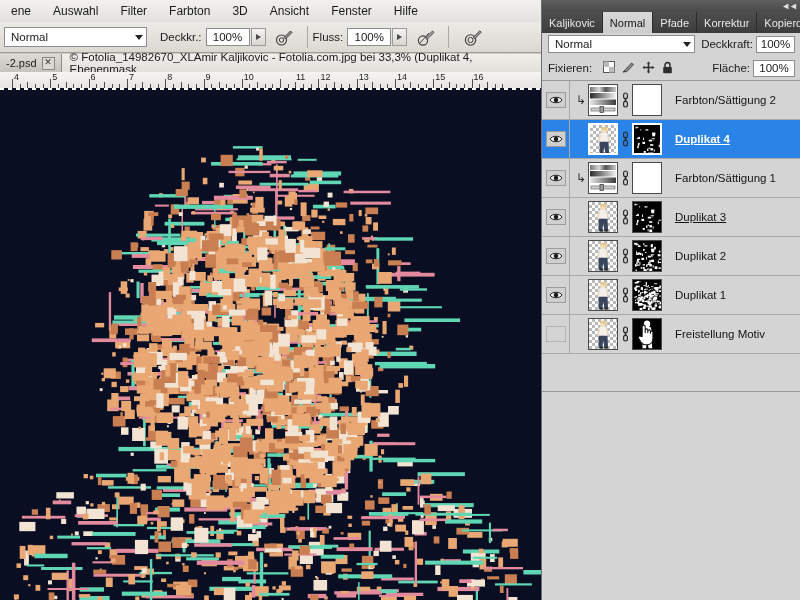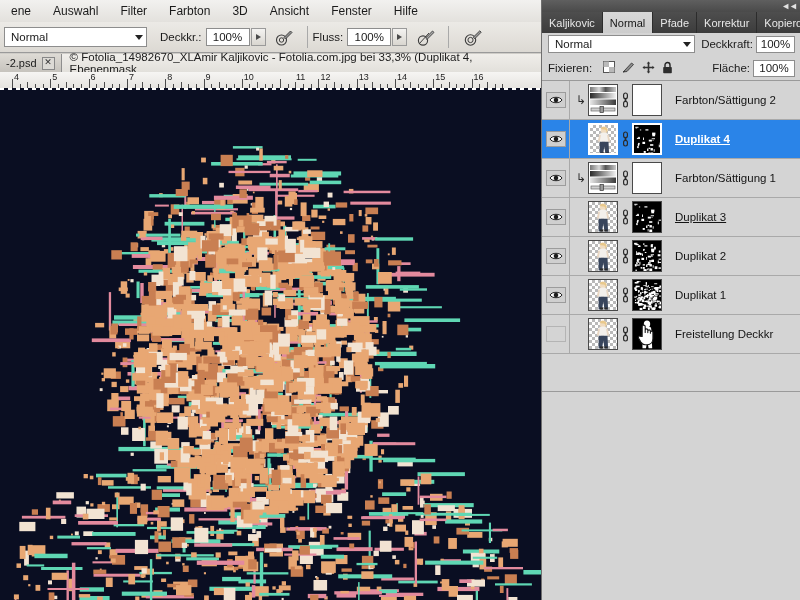--- a/index.html
+++ b/index.html
@@ -3017,21 +3017,21 @@
                 <rect x="3.6" y="6" width="1.8" height="4" fill="#2b2b2b"></rect>
               </svg>
             </span>
             <div class="maskthumb">
               <svg width="28" height="30" viewBox="0 0 28 30" style="position:absolute;left:0;top:0">
                 <ellipse cx="14" cy="5" rx="3.2" ry="3.5" fill="#fff"></ellipse>
                 <path d="M10 8.4 q4-2 8 0 l1.2 8.4 h-10.4 Z" fill="#fff"></path>
                 <path d="M9.4 16.8 h9.2 l0.6 12.4 h-3.6 l-1.3-7.6 l-1.3 7.6 h-3.5 Z" fill="#fff"></path>
               </svg>
             </div>
-            <span class="lname">Freistellung Deckkr</span>
+            <span class="lname">Freistellung Motiv</span>
           </div>
         </div>
       </div>
     <div class="emptyarea"></div>
 
     <svg class="cursor-hand" style="left:94px;top:322px;" width="20" height="24" viewBox="0 0 20 24">
       <path d="M6.2 14.5 V4.6 a1.5 1.5 0 0 1 3 0 V10.4 V8.2 a1.3 1.3 0 0 1 2.6 0 V10.6 V9.2 a1.3 1.3 0 0 1 2.6 0 V11.2 V10.4 a1.25 1.25 0 0 1 2.5 0 V16.5 c0 3.4-2.2 6.2-5.6 6.2 h-2.2 c-2.1 0-3.2-1-4.2-2.6 L2.6 16.2 a1.4 1.4 0 0 1 2.1-1.8 Z" fill="#ffffff" stroke="#1a1a1a" stroke-width="1.1" stroke-linejoin="round"></path>
     </svg>
   </div>
 </div>

